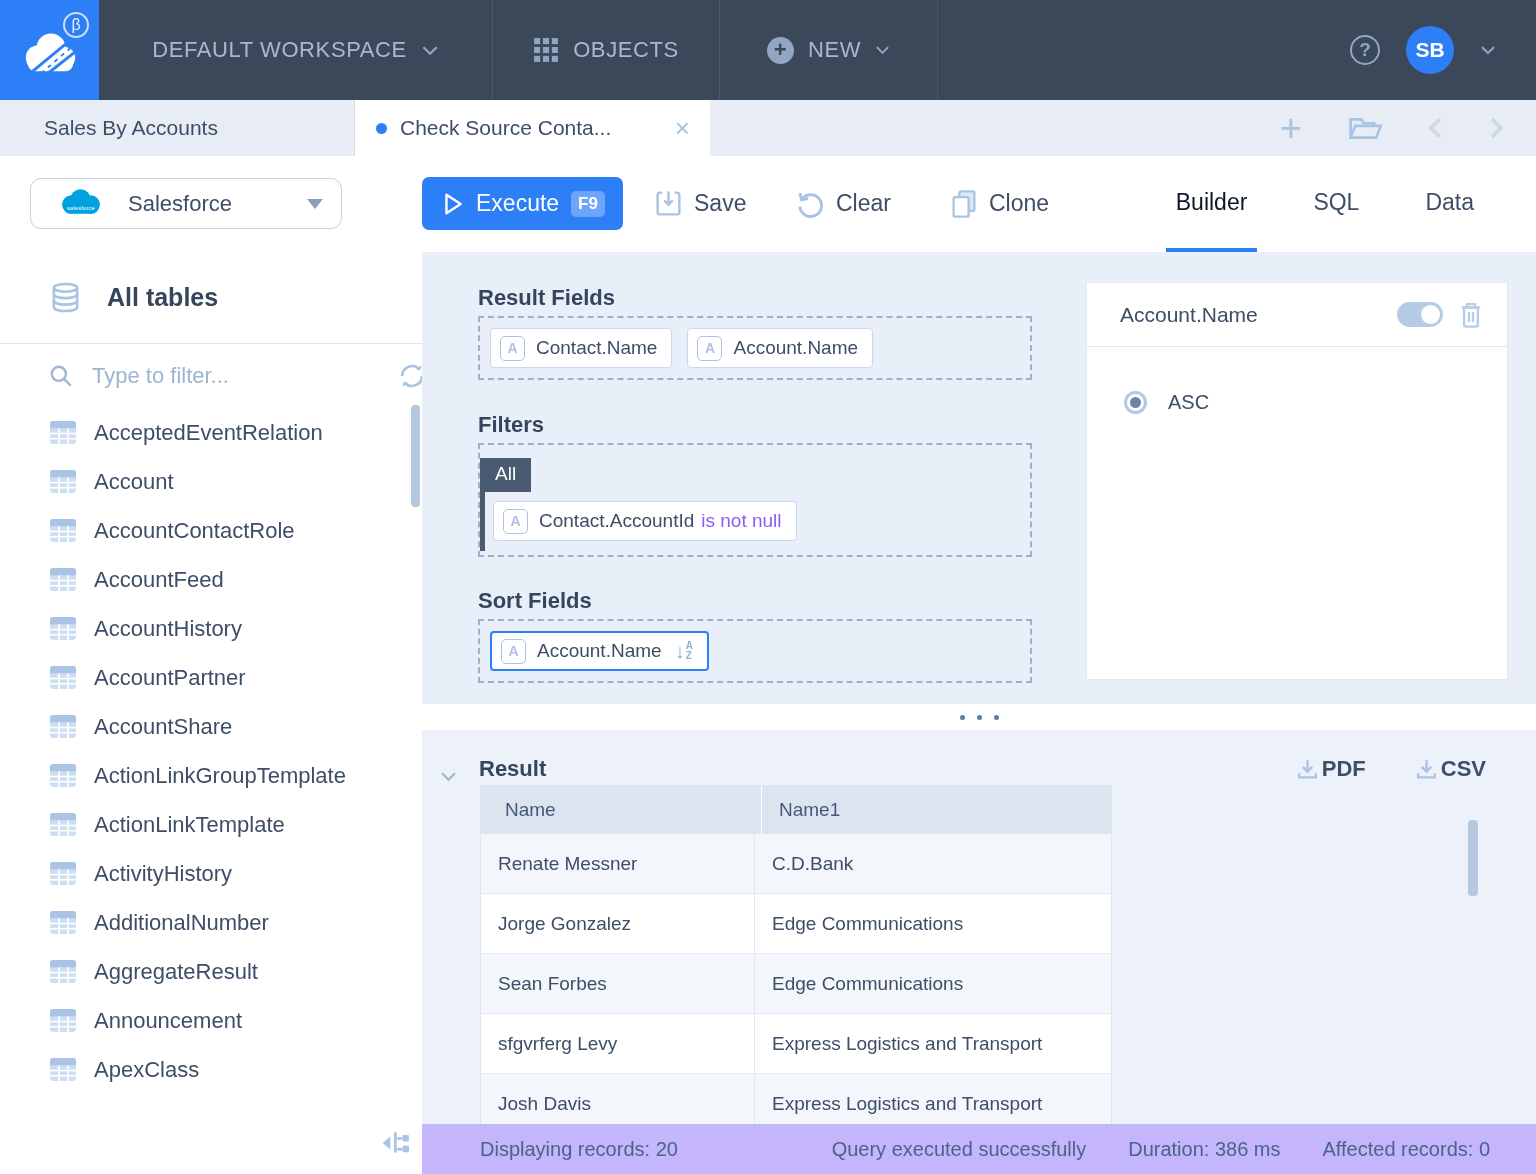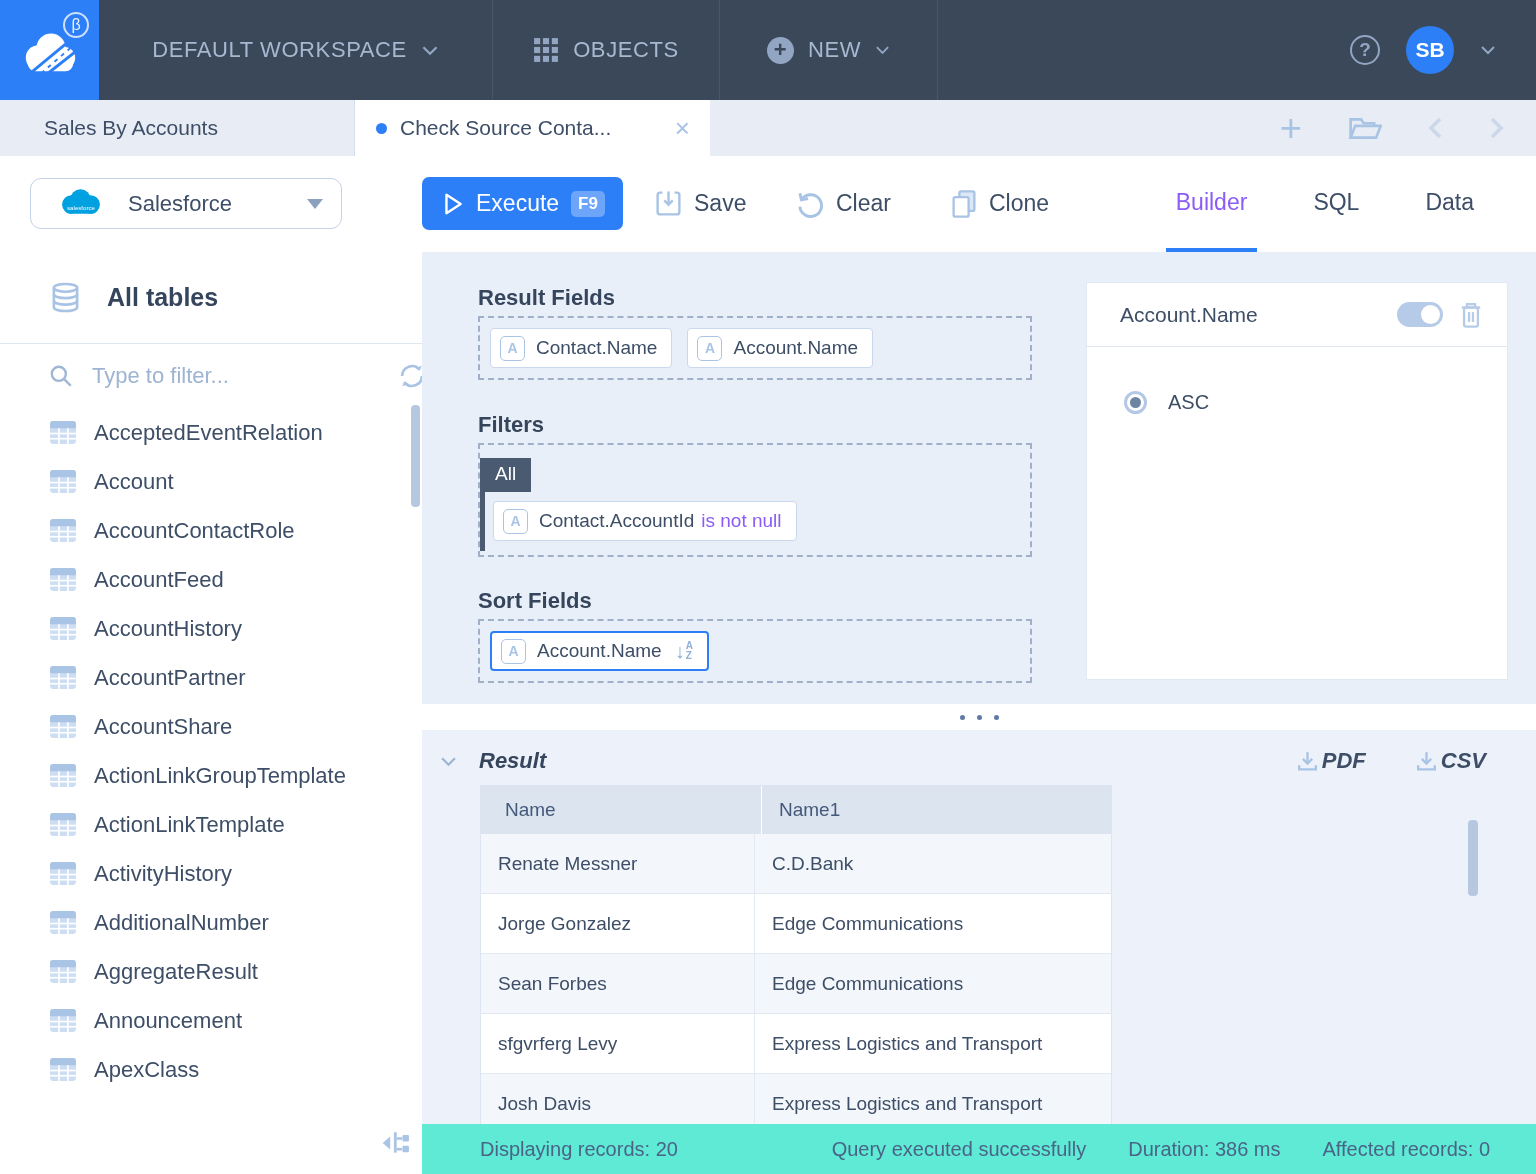--- a/index.html
+++ b/index.html
@@ -38,21 +38,21 @@
   .connector-select { position:absolute; left:30px; top:22px; width:312px; height:51px; border:1px solid #c4d3e6; border-radius:11px; background:#fff; display:flex; align-items:center; padding:0 18px 0 26px; cursor:pointer; }
   .connector-select .sf-logo { flex:0 0 auto; }
   .connector-label { font-size:22px; color:#3d4e66; margin-left:24px; }
   .select-caret { margin-left:auto; width:0; height:0; border-left:8px solid transparent; border-right:8px solid transparent; border-top:10px solid #8ba0bd; }
   .exec-btn { position:absolute; left:422px; top:21px; height:53px; background:#2d7ff8; border-radius:7px; display:flex; align-items:center; padding:0 18px 0 20px; gap:12px; color:#fff; font-size:23px; cursor:pointer; }
   .exec-hotkey { background:rgba(255,255,255,.3); border-radius:5px; font-size:17px; padding:3px 7px; font-weight:700; }
   .tool-btn { position:absolute; top:21px; height:53px; display:flex; align-items:center; gap:11px; font-size:23px; color:#3d4e66; cursor:pointer; }
   .tool-save { left:654px; } .tool-clear { left:796px; } .tool-clone { left:950px; }
   .view-tabs { position:absolute; right:52px; top:0; height:96px; display:flex; gap:46px; }
   .view-tab { height:100%; display:flex; align-items:center; padding:0 10px; font-size:23px; color:#3d4e66; border-bottom:4px solid transparent; cursor:pointer; }
-  .view-tab.active { color:#8b5cf6; border-bottom-color:#2d7ff8; }
+  .view-tab.active { color:#0f172a; border-bottom-color:#2d7ff8; }
 
   
   .sidebar { position:absolute; left:0; top:252px; width:422px; height:922px; background:#fff; }
   .sb-head { height:92px; display:flex; align-items:center; gap:26px; padding-left:50px; border-bottom:1px solid #dfe6f0; cursor:pointer; }
   .sb-title { font-size:25px; font-weight:700; color:#35455c; }
   .sb-search { height:64px; display:flex; align-items:center; padding:0 28px 0 48px; gap:18px; }
   .sb-search input { border:none; outline:none; flex:1; font-size:22px; color:#c2410c; font-family:Liberation Sans, sans-serif; background:transparent; }
   .sb-search input::placeholder { color:#9db4d2; }
   .sb-list { position:relative; }
   .sb-item { height:49px; display:flex; align-items:center; gap:17px; padding-left:49px; font-size:22px; color:#3d4e66; cursor:pointer; }
@@ -93,37 +93,37 @@
   .radio { width:23px; height:23px; border-radius:50%; border:3px solid #b3c8e6; background:#fff; display:flex; align-items:center; justify-content:center; }
   .radio.selected .dot { width:11px; height:11px; border-radius:50%; background:#6e84a3; }
   .radio-label { font-size:20px; color:#3d4e66; }
 
   
   .splitter { position:absolute; left:0; top:452px; width:1114px; height:26px; background:#fff; display:flex; align-items:center; justify-content:center; gap:12px; cursor:row-resize; }
   .splitter i { width:5px; height:5px; border-radius:50%; background:#5f7aa5; }
 
   
   .result { position:absolute; left:0; top:478px; width:1114px; height:444px; background:#ecf1fa; }
-  .result-head { height:52px; display:flex; align-items:center; padding:10px 50px 0 18px;font-style:italic; }
+  .result-head { height:52px; display:flex; align-items:flex-end; padding:10px 50px 0 18px; }
   .result-chev { color:#9db4d2; display:inline-flex; cursor:pointer; }
   .result-title { font-size:22px; font-weight:700; color:#35455c; margin-left:22px; }
   .dl-btn { display:flex; align-items:center; gap:2px; font-size:22px; font-weight:600; color:#3d4e66; cursor:pointer; }
   .dl-pdf { margin-left:auto; } .dl-csv { margin-left:48px; }
   .rtable { position:absolute; left:58px; top:55px; width:632px; height:340px; overflow:hidden; border:1px solid #dde5f0; border-bottom:none; background:#fff; }
   .thead { display:flex; height:48px; background:#dce4f0;padding-left:7px; }
   .th { display:flex; align-items:center; padding-left:17px; font-size:19px; color:#44597a; }
   .c1 { width:274px; border-right:1px solid #fff; } .c2 { flex:1; }
   .trow { display:flex; height:60px; border-bottom:1px solid #e2e9f3; background:#fff; }
   .trow:nth-child(odd) { background:#f3f7fc; }
   .tcell { display:flex; align-items:center; padding-left:17px; font-size:19px; color:#3d4e66; }
   .trow .c1 { border-right:1px solid #e2e9f3; }
   .result-scroll { position:absolute; right:58px; top:90px; width:10px; height:76px; background:#b6c8df; border-radius:4px; cursor:pointer; }
 
   
-  .statusbar { position:absolute; left:0; bottom:0; width:1114px; height:50px; display:flex; align-items:center; padding:0 46px 0 58px; font-size:20px; color:#4a6488; background:#5eead4; }
+  .statusbar { position:absolute; left:0; bottom:0; width:1114px; height:50px; display:flex; align-items:center; padding:0 46px 0 58px; font-size:20px; color:#4a6488; background:#c4b5fd; }
   .st-right { margin-left:auto; display:flex; gap:42px; }
 </style>
 </head>
 <body>
 
 <div class="app">
 
   <header class="topbar">
     <div class="logo">
       <span style="display:inline-flex">

